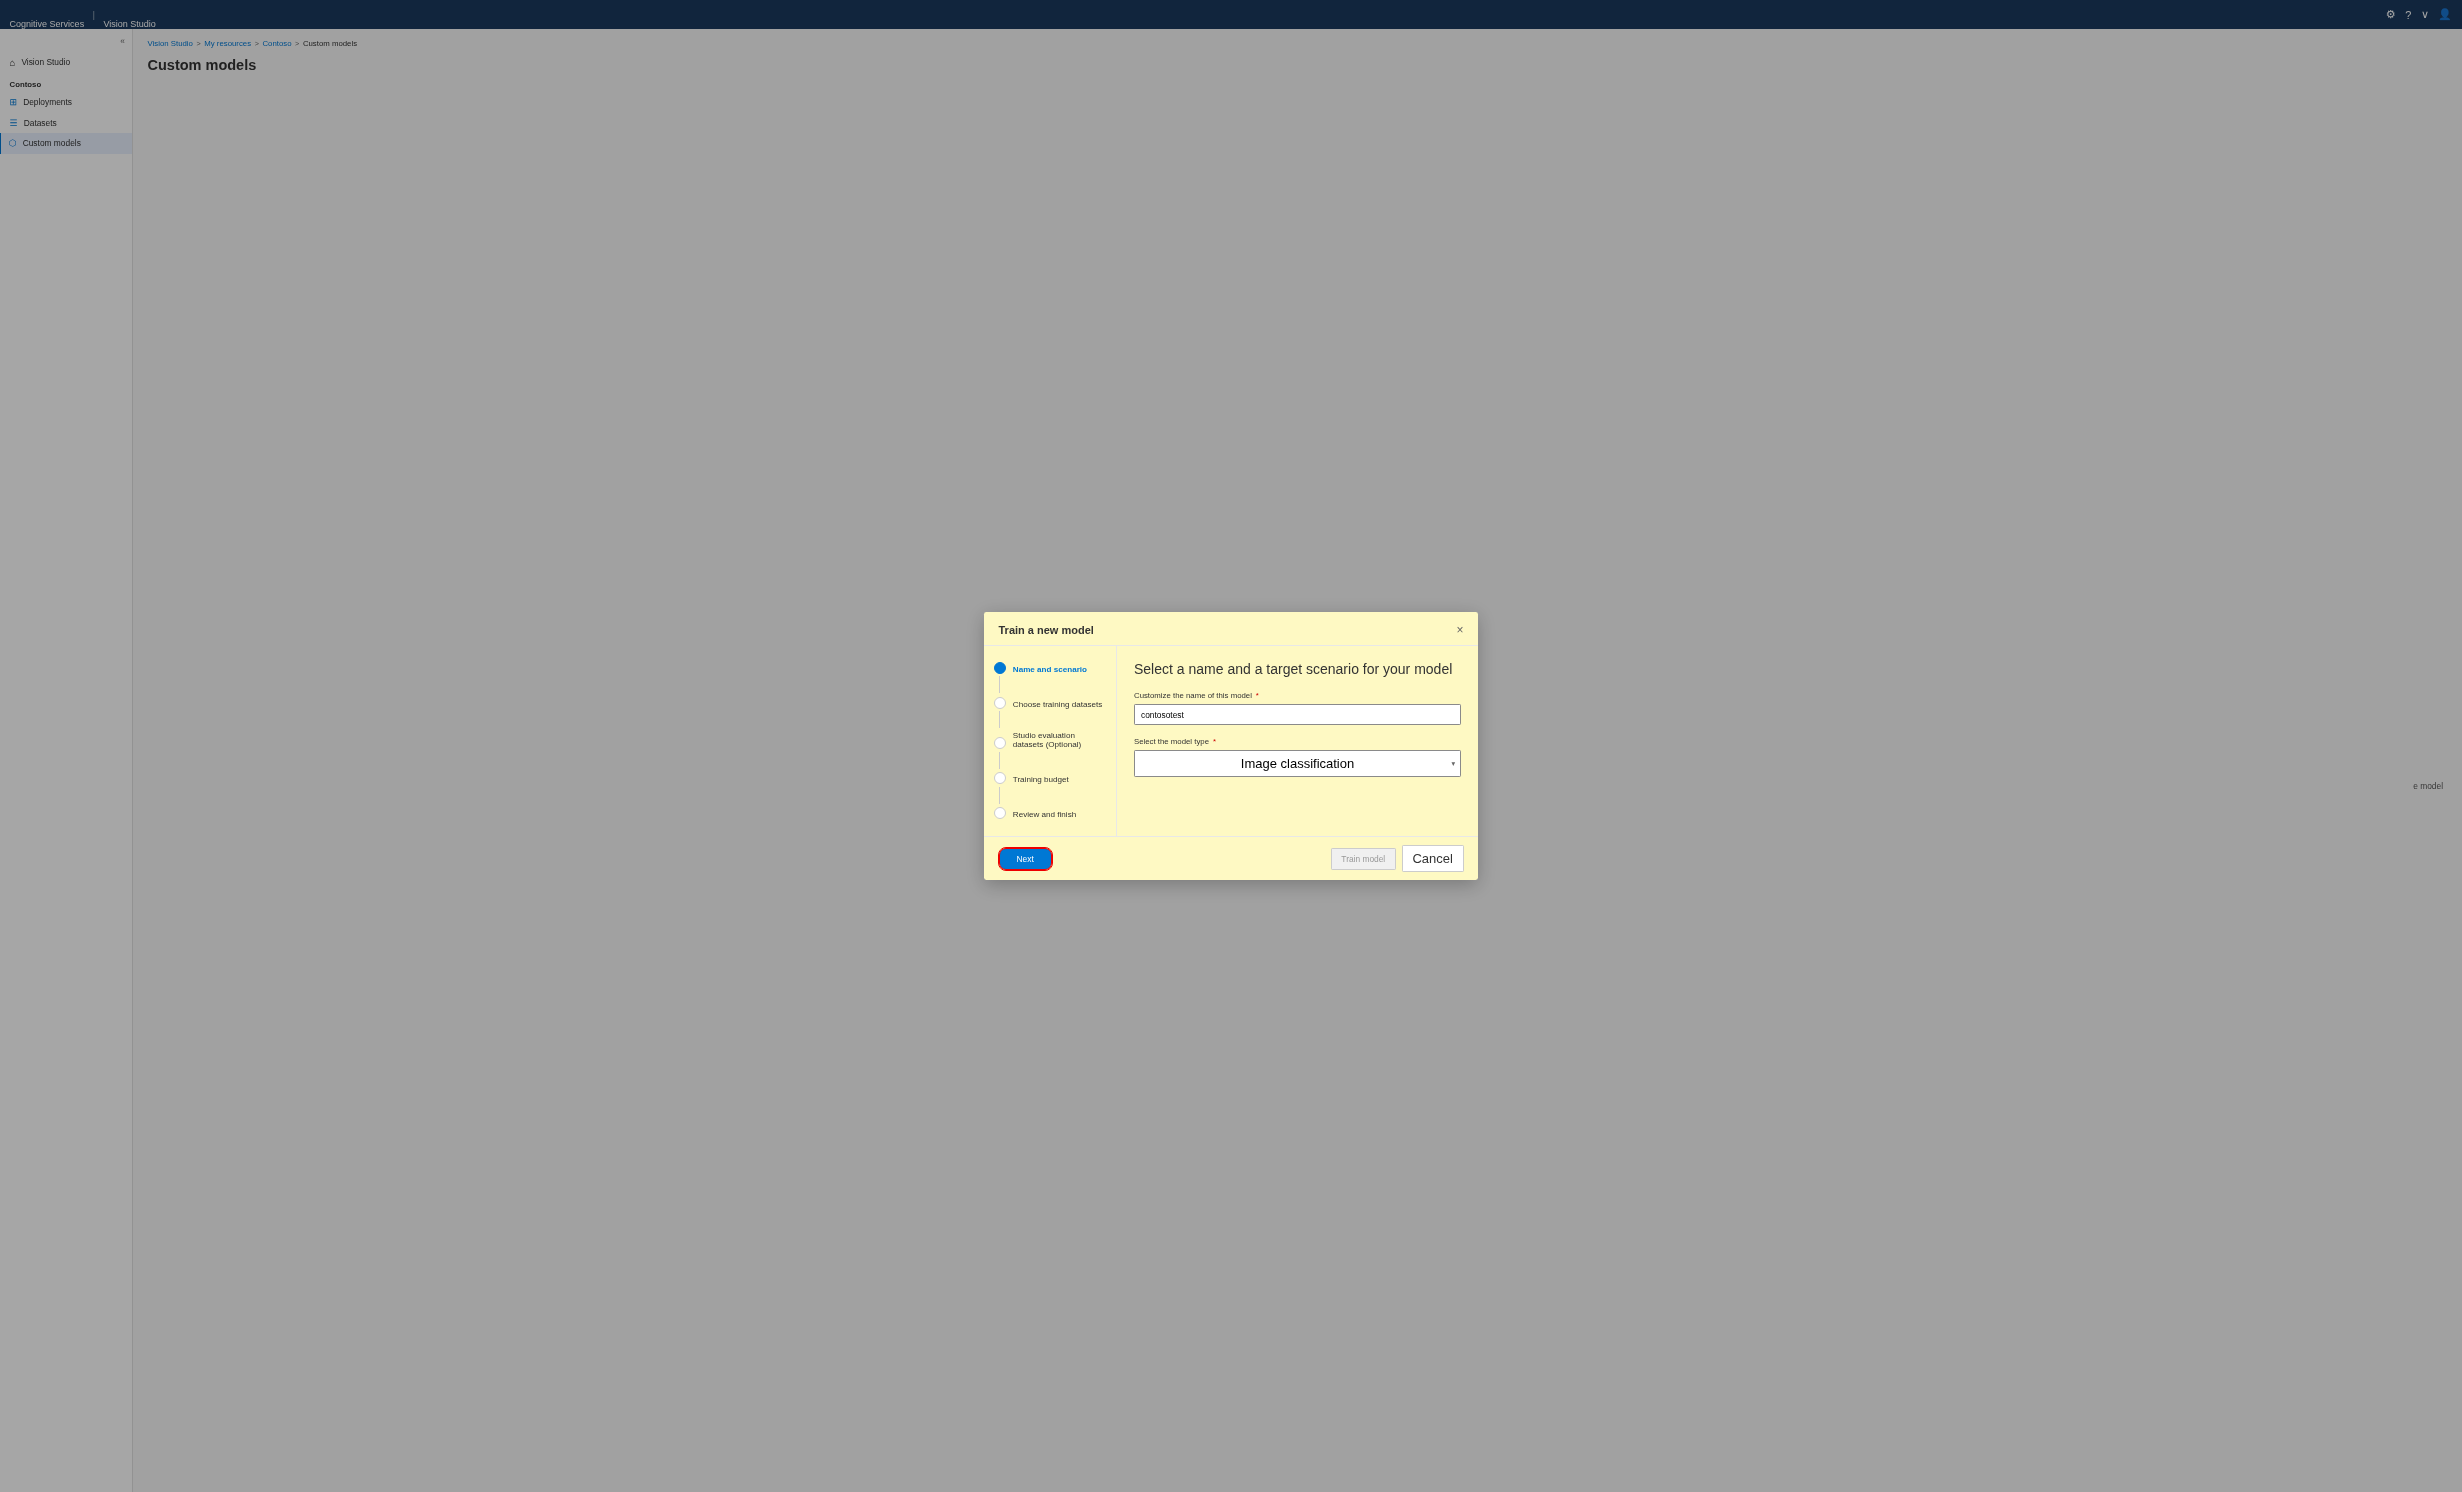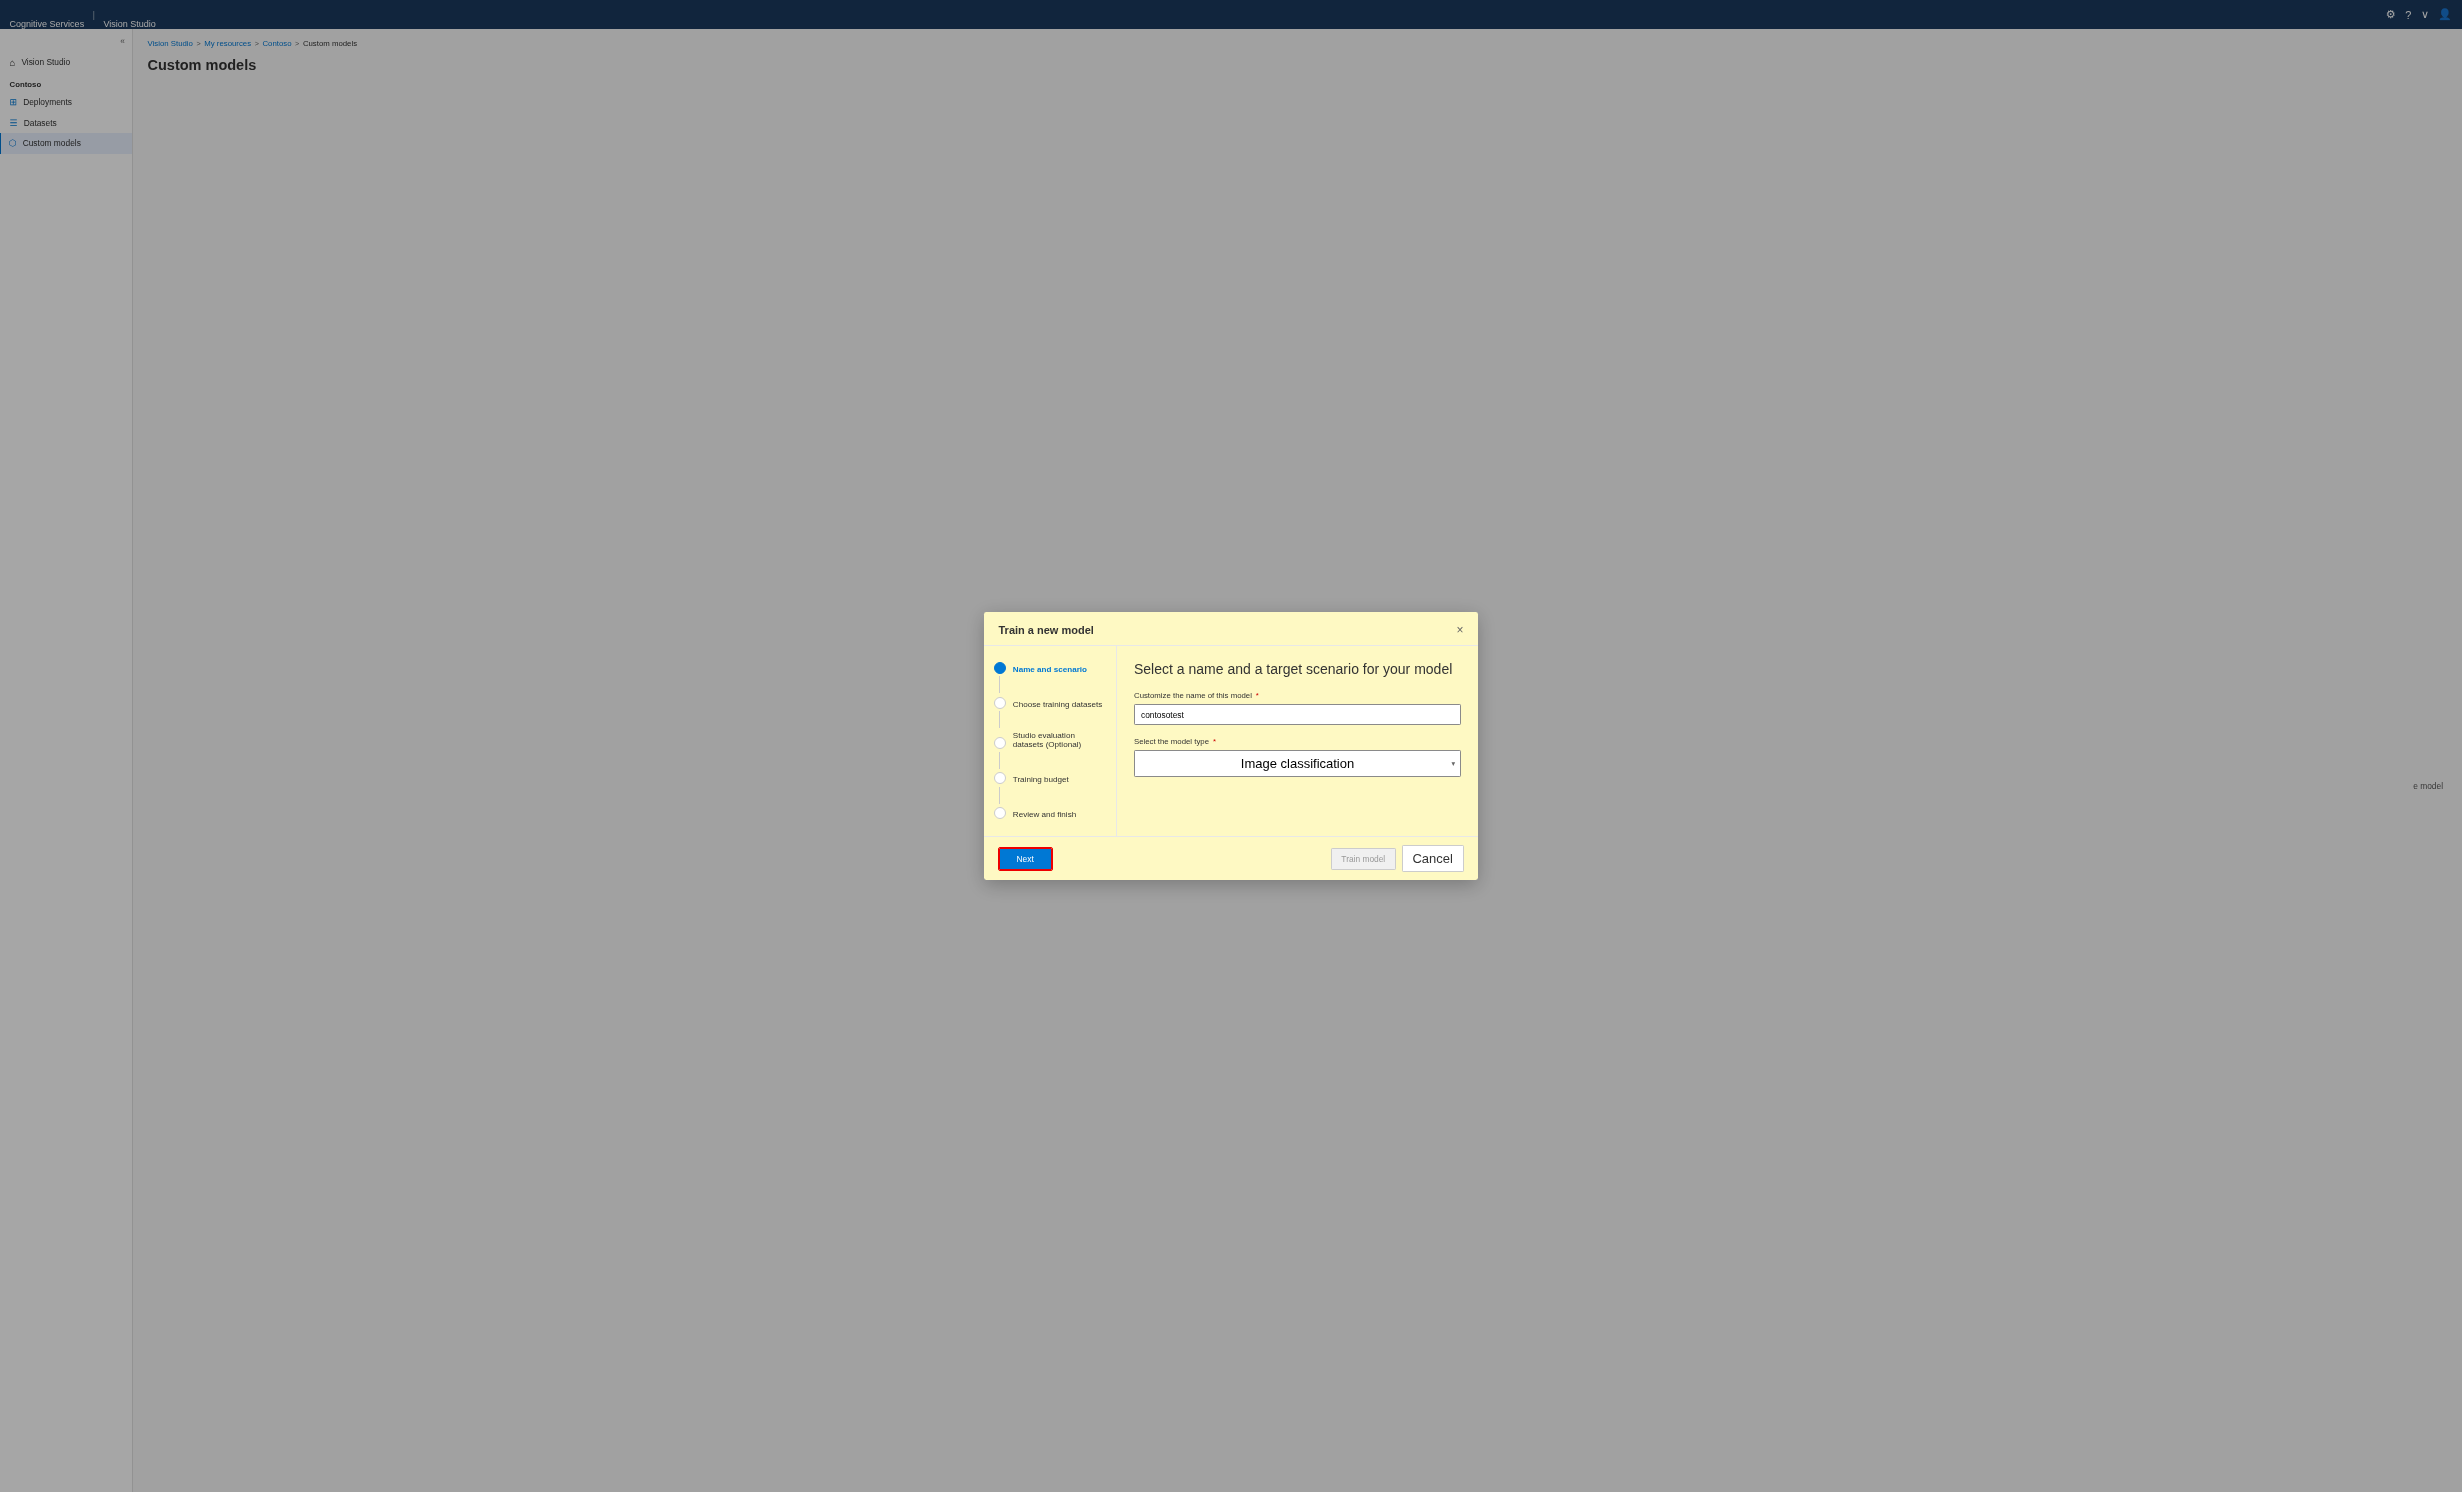--- a/index.html
+++ b/index.html
@@ -319,21 +319,21 @@
       display: flex;
       align-items: center;
       gap: 6px;
     }
     .btn-next {
       background: #0078d4;
       color: white;
       border: 1.2px solid #e00;
       padding: 4.8px 17px;
       font-size: 8.4px;
-      border-radius: 1px;
+      border-radius: 7px;
       cursor: pointer;
       font-weight: 500;
       outline: 1.2px solid #e00;
       outline-offset: 0.6px;
     }
     .btn-train {
       background: #f0f0f0;
       color: #999;
       border: 0.6px solid #ccc;
       padding: 4.8px 9.6px;

